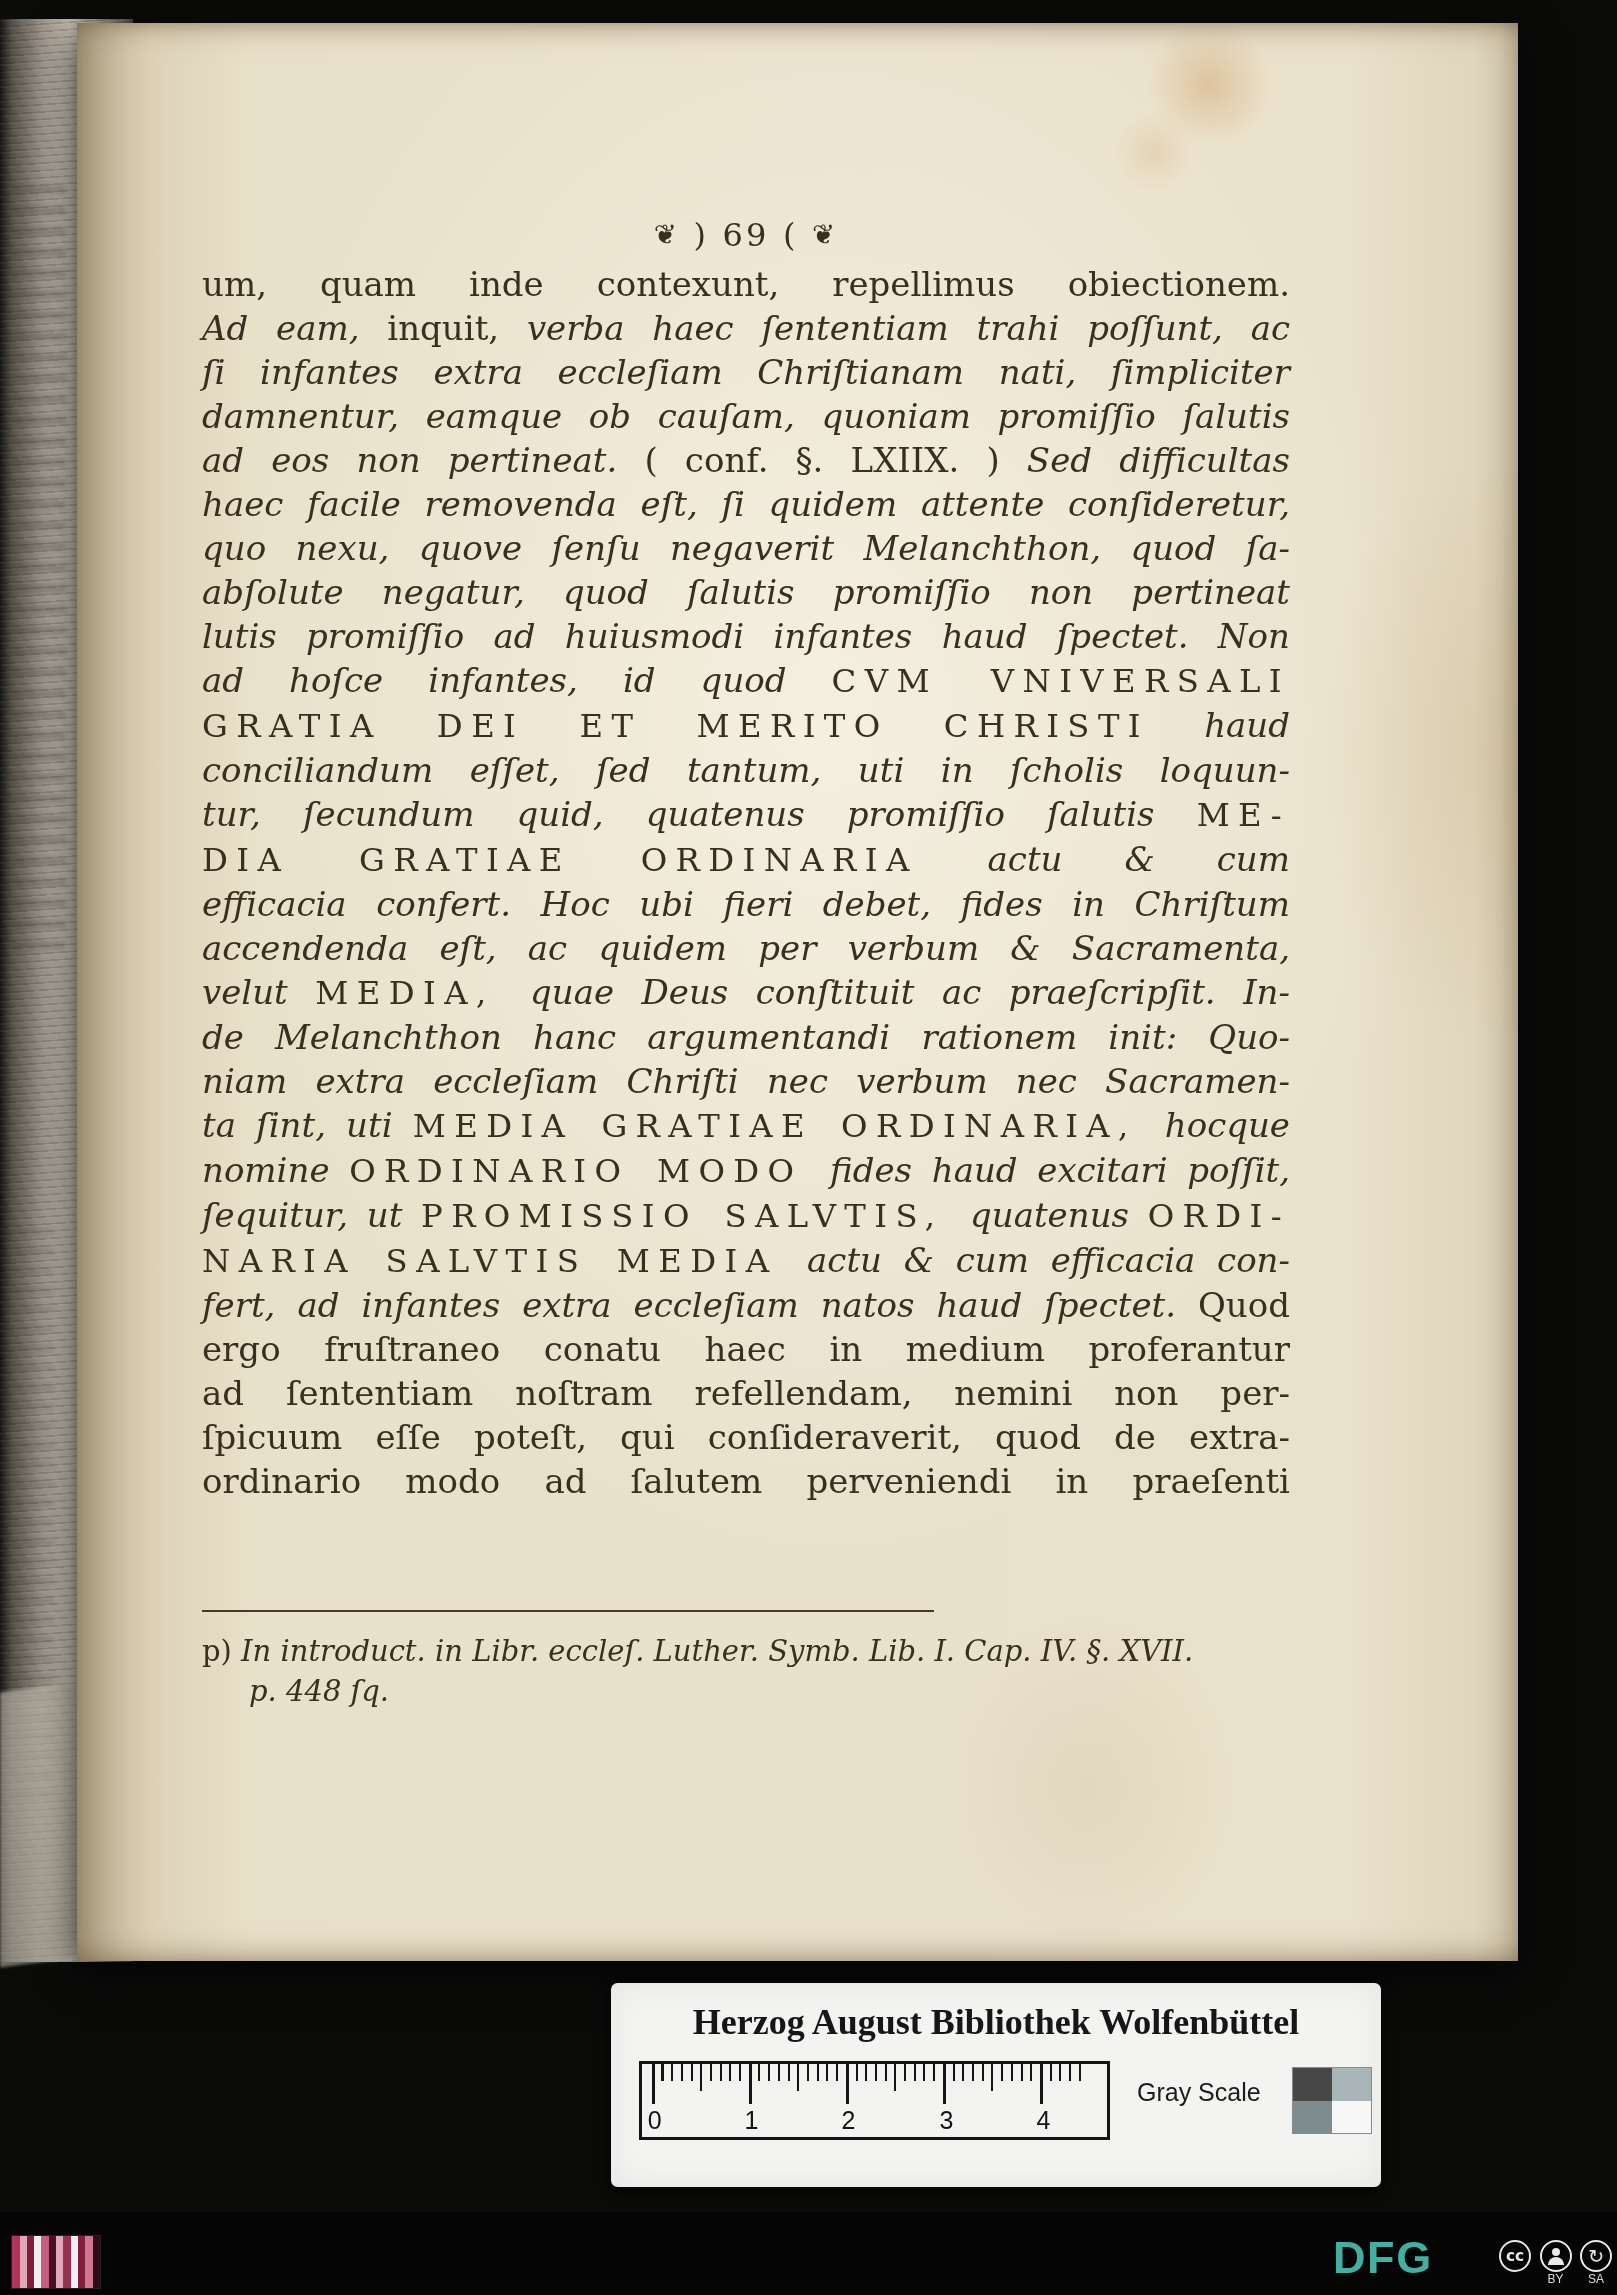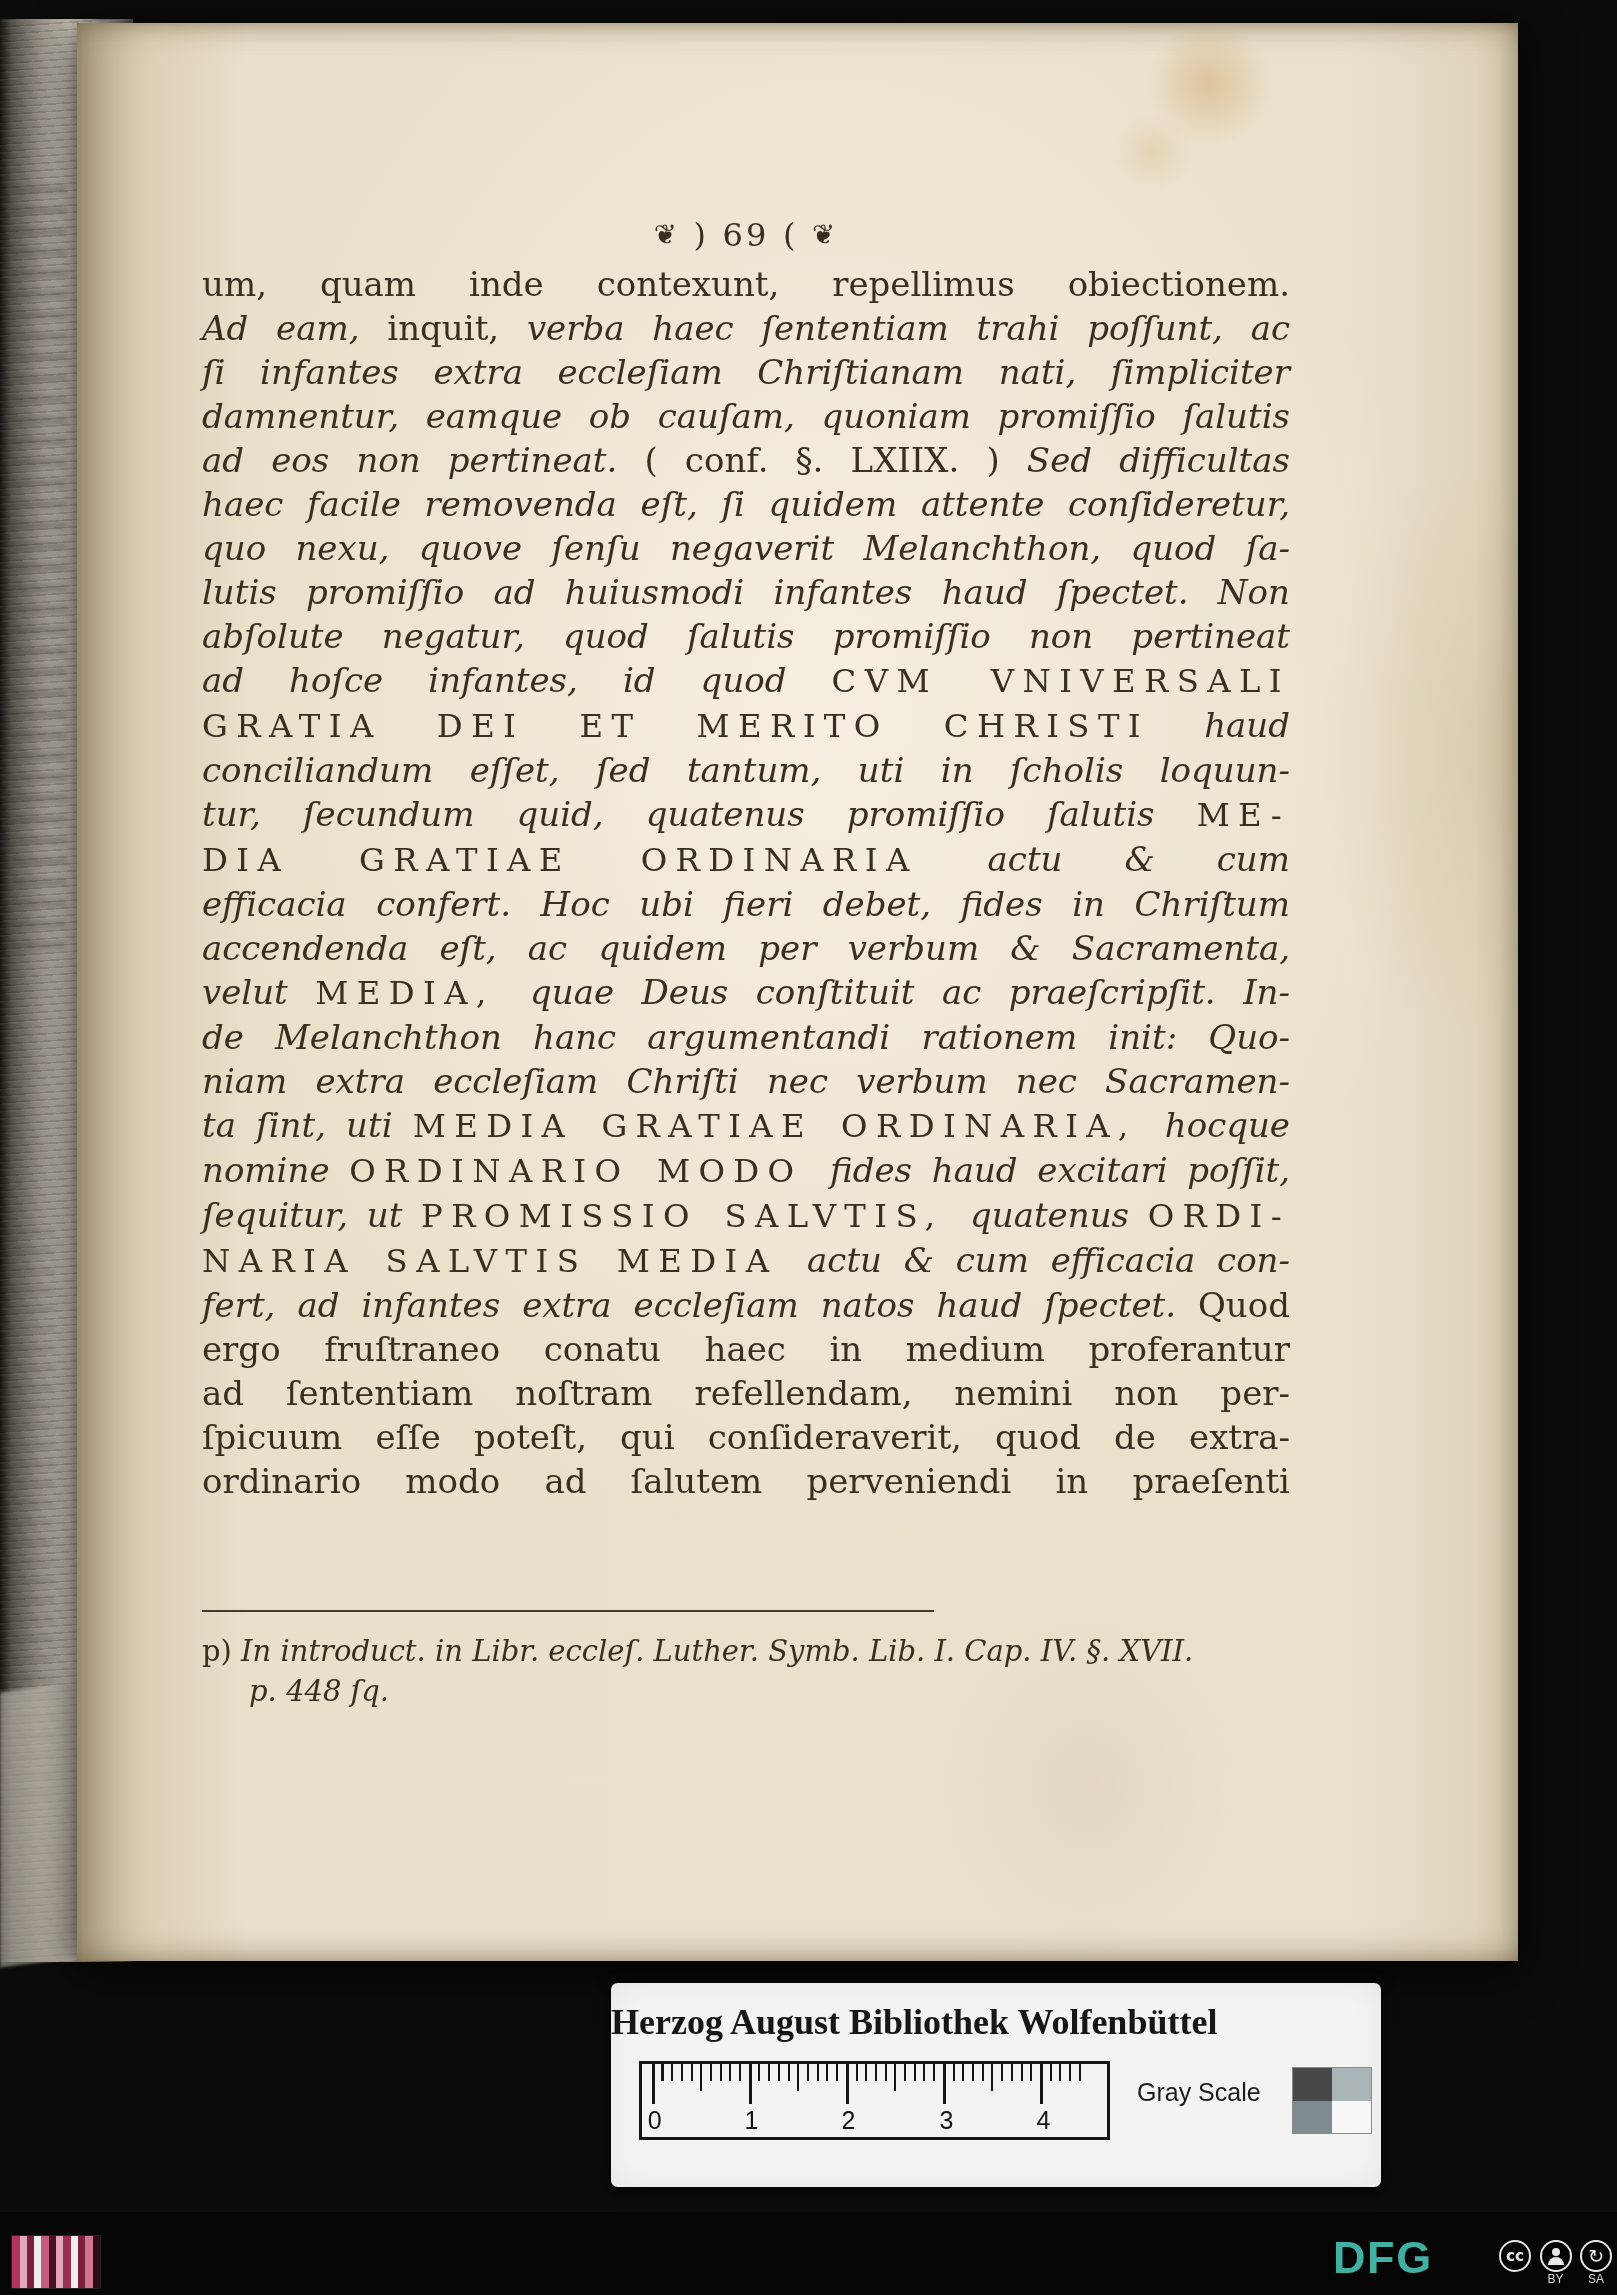--- a/index.html
+++ b/index.html
@@ -74,21 +74,21 @@
   }
   .footnote .tline{text-align:left;text-align-last:auto;}
   .footnote .tline:nth-child(2){margin-left:47px;}
   
   .plaque{
     position:absolute;left:611px;top:1983px;width:770px;height:204px;
     background:#f3f3f1;border-radius:6.5px;
     box-shadow:0 3.2px 14.6px rgba(0,0,0,.8), inset 0 0 32px rgba(0,0,0,.06);
   }
   .plaque-title{
-    position:absolute;left:0;top:18px;width:100%;
+    position:absolute;left:0;top:18px;width:100%;text-align:center;
     font-family:"Liberation Serif",serif;font-weight:bold;font-size:36px;color:#161616;
   }
   .ruler{
     position:absolute;left:28px;top:78px;width:471px;height:79px;
     border:3.2px solid #141414;box-sizing:border-box;background:#f3f3f1;
   }
   .tick{position:absolute;top:0;width:2.4px;background:#141414;}
   .tick.tall{height:40px;width:3.2px;}
   .tick.mid{height:27px;}
   .tick.short{height:17px;}
@@ -161,22 +161,22 @@
   </div>
 
   <div class="body-text ink">
       <div class="tline"><span class="seg-rm">um, quam inde contexunt, repellimus obiectionem.</span></div>
       <div class="tline"><span class="seg-it">Ad eam,</span><span class="seg-rm"> inquit, </span><span class="seg-it">verba haec ſententiam trahi poſſunt, ac</span></div>
       <div class="tline"><span class="seg-it">ſi infantes extra eccleſiam Chriſtianam nati, ſimpliciter</span></div>
       <div class="tline"><span class="seg-it">damnentur, eamque ob cauſam, quoniam promiſſio ſalutis</span></div>
       <div class="tline"><span class="seg-it">ad eos non pertineat. </span><span class="seg-rm">( conf. §. LXIIX. ) </span><span class="seg-it">Sed difficultas</span></div>
       <div class="tline"><span class="seg-it">haec facile removenda eſt, ſi quidem attente conſideretur,</span></div>
       <div class="tline"><span class="seg-it">quo nexu, quove ſenſu negaverit Melanchthon, quod ſa-</span></div>
+      <div class="tline"><span class="seg-it">abſolute negatur, quod ſalutis promiſſio non pertineat</span></div>
       <div class="tline"><span class="seg-it">lutis promiſſio ad huiusmodi infantes haud ſpectet. Non</span></div>
-      <div class="tline"><span class="seg-it">abſolute negatur, quod ſalutis promiſſio non pertineat</span></div>
       <div class="tline"><span class="seg-it">ad hoſce infantes, id quod </span><span class="seg-sc">CVM VNIVERSALI</span></div>
       <div class="tline"><span class="seg-sc">GRATIA DEI ET MERITO CHRISTI </span><span class="seg-it">haud</span></div>
       <div class="tline"><span class="seg-it">conciliandum eſſet, ſed tantum, uti in ſcholis loquun-</span></div>
       <div class="tline"><span class="seg-it">tur, ſecundum quid, quatenus promiſſio ſalutis </span><span class="seg-sc">ME-</span></div>
       <div class="tline"><span class="seg-sc">DIA GRATIAE ORDINARIA </span><span class="seg-it">actu &amp; cum</span></div>
       <div class="tline"><span class="seg-it">efficacia confert. Hoc ubi fieri debet, fides in Chriſtum</span></div>
       <div class="tline"><span class="seg-it">accendenda eſt, ac quidem per verbum &amp; Sacramenta,</span></div>
       <div class="tline"><span class="seg-it">velut </span><span class="seg-sc">MEDIA, </span><span class="seg-it">quae Deus conſtituit ac praeſcripſit. In-</span></div>
       <div class="tline"><span class="seg-it">de Melanchthon hanc argumentandi rationem init: Quo-</span></div>
       <div class="tline"><span class="seg-it">niam extra eccleſiam Chriſti nec verbum nec Sacramen-</span></div>

